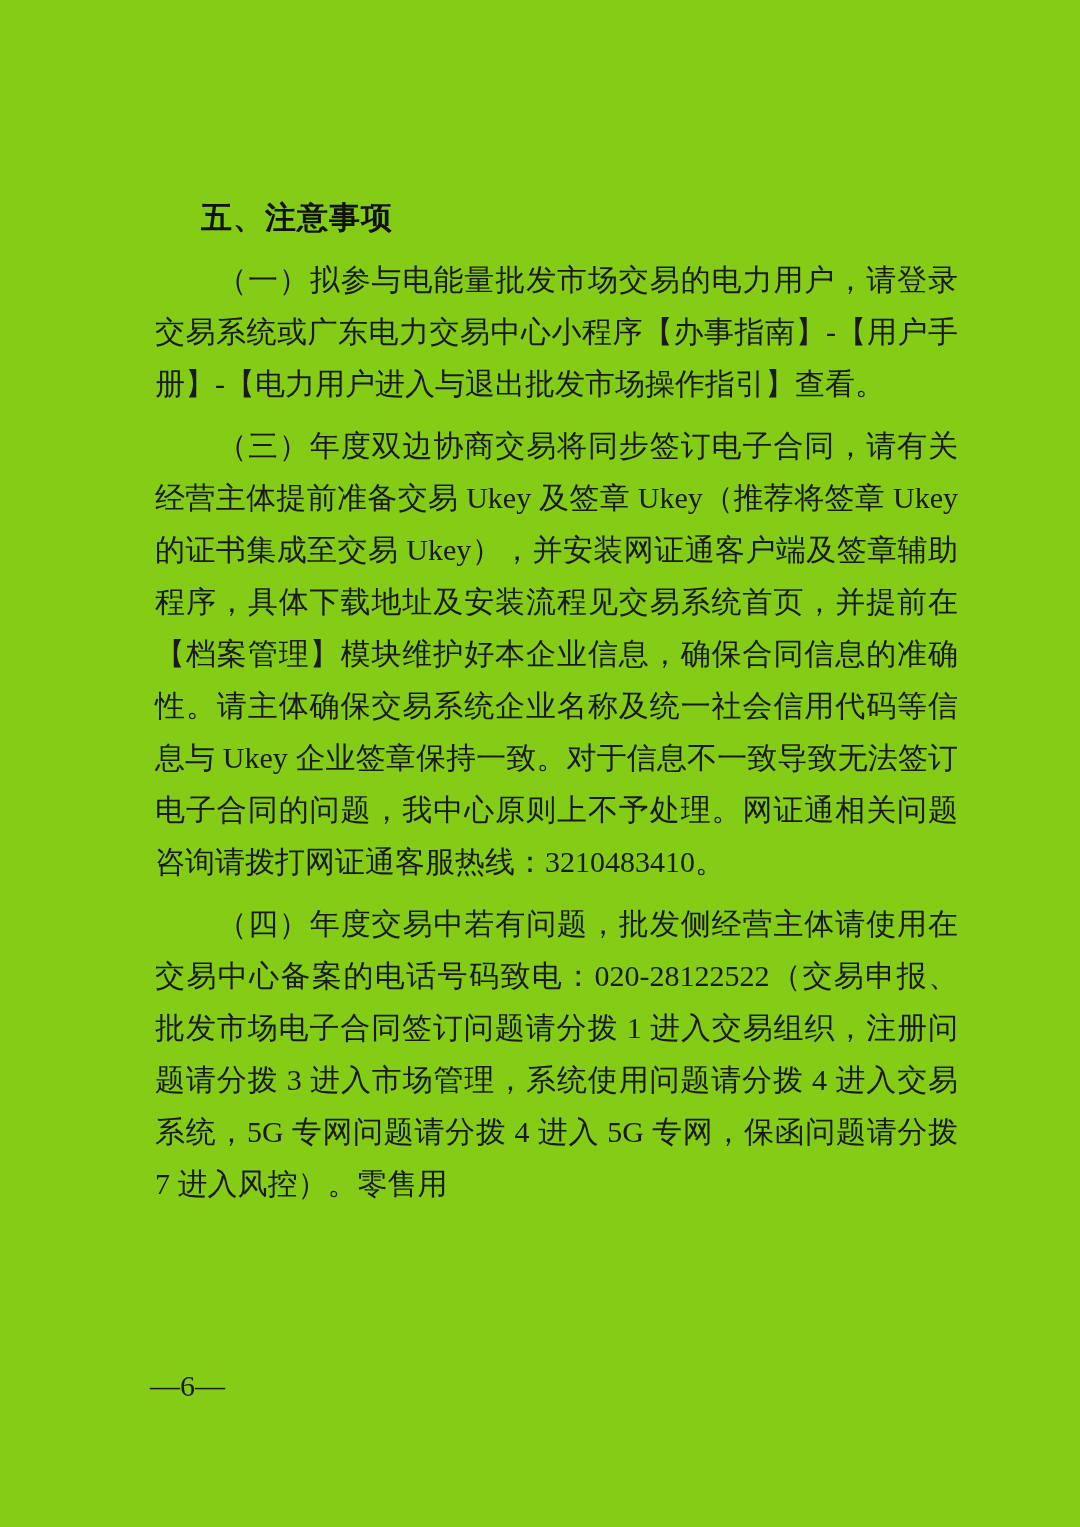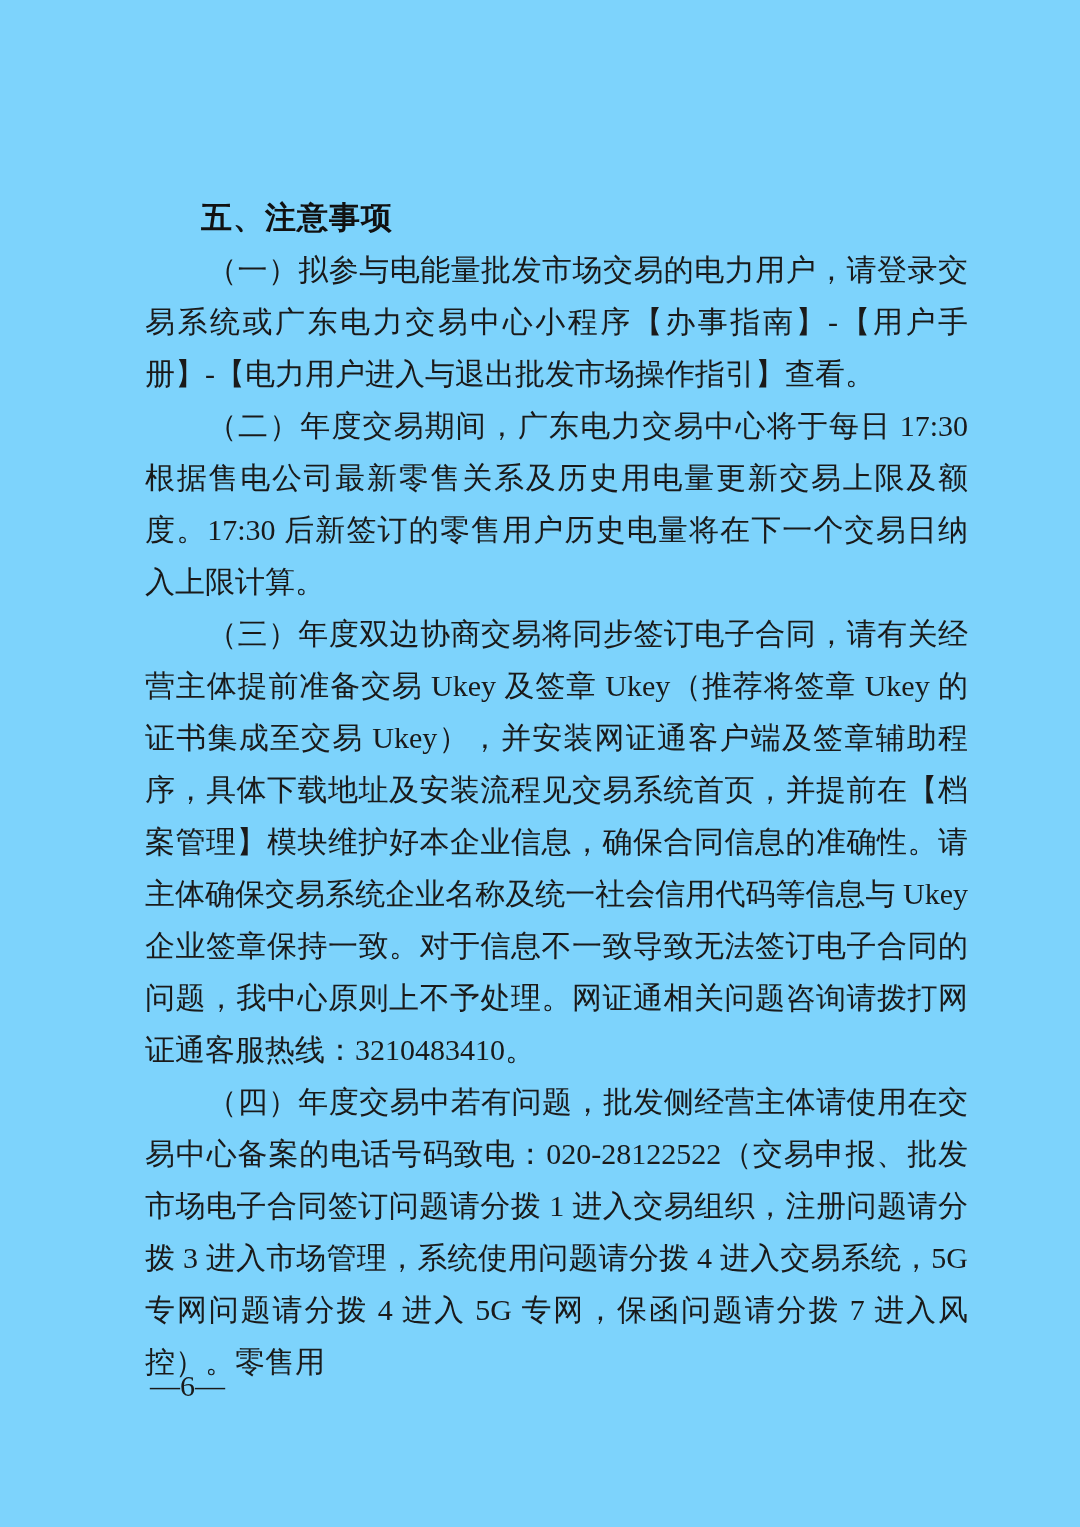--- a/index.html
+++ b/index.html
@@ -4,21 +4,21 @@
 <style>
   html, body {
     margin: 0;
     padding: 0;
     background: #ffffff;
   }
   .page {
     position: relative;
     width: 1080px;
     height: 1527px;
-    background: #7dd3fc;
+    background: #84cc16;
     color: #1a1a1a;
     overflow: hidden;
     box-sizing: border-box;
   }
   .content {
     position: absolute;
     left: 145px;
     right: 112px;
     top: 192px;
   }
@@ -26,21 +26,21 @@
     margin: 0;
     font-family: "Liberation Sans", "DejaVu Sans", sans-serif;
     font-weight: 700;
     font-size: 31px;
     line-height: 52px;
     text-indent: 56px;
     color: #111111;
     letter-spacing: 1px;
   }
   .para {
-    margin: 0;
+    margin: 10px;
     font-family: "Liberation Serif", "DejaVu Serif", serif;
     font-size: 30px;
     line-height: 52px;
     text-indent: 62px;
     text-align: justify;
     text-justify: inter-character;
     color: #1a1a1a;
   }
   .page-footer {
     position: absolute;
@@ -52,18 +52,17 @@
     color: #1a1a1a;
   }
 </style>
 </head>
 <body>
 
 <div class="page">
   <div class="content">
     <h2 class="section-heading">五、注意事项</h2>
     <p class="para">（一）拟参与电能量批发市场交易的电力用户，请登录交易系统或广东电力交易中心小程序【办事指南】-【用户手册】-【电力用户进入与退出批发市场操作指引】查看。</p>
-    <p class="para">（二）年度交易期间，广东电力交易中心将于每日 17:30 根据售电公司最新零售关系及历史用电量更新交易上限及额度。17:30 后新签订的零售用户历史电量将在下一个交易日纳入上限计算。</p>
     <p class="para">（三）年度双边协商交易将同步签订电子合同，请有关经营主体提前准备交易 Ukey 及签章 Ukey（推荐将签章 Ukey 的证书集成至交易 Ukey），并安装网证通客户端及签章辅助程序，具体下载地址及安装流程见交易系统首页，并提前在【档案管理】模块维护好本企业信息，确保合同信息的准确性。请主体确保交易系统企业名称及统一社会信用代码等信息与 Ukey 企业签章保持一致。对于信息不一致导致无法签订电子合同的问题，我中心原则上不予处理。网证通相关问题咨询请拨打网证通客服热线：3210483410。</p>
     <p class="para">（四）年度交易中若有问题，批发侧经营主体请使用在交易中心备案的电话号码致电：020-28122522（交易申报、批发市场电子合同签订问题请分拨 1 进入交易组织，注册问题请分拨 3 进入市场管理，系统使用问题请分拨 4 进入交易系统，5G 专网问题请分拨 4 进入 5G 专网，保函问题请分拨 7 进入风控）。零售用</p>
   </div>
   <div class="page-footer">—6—</div>
 </div>
 
 </body></html>

